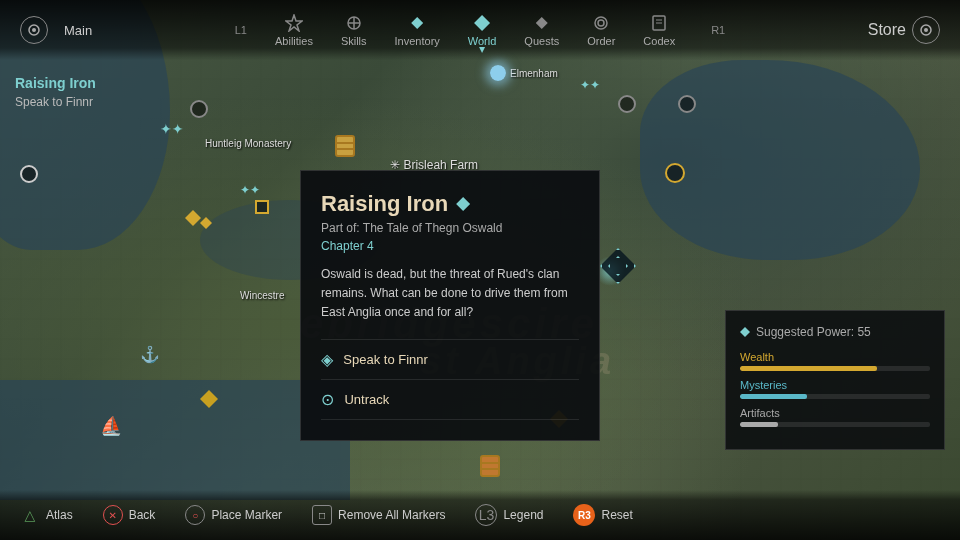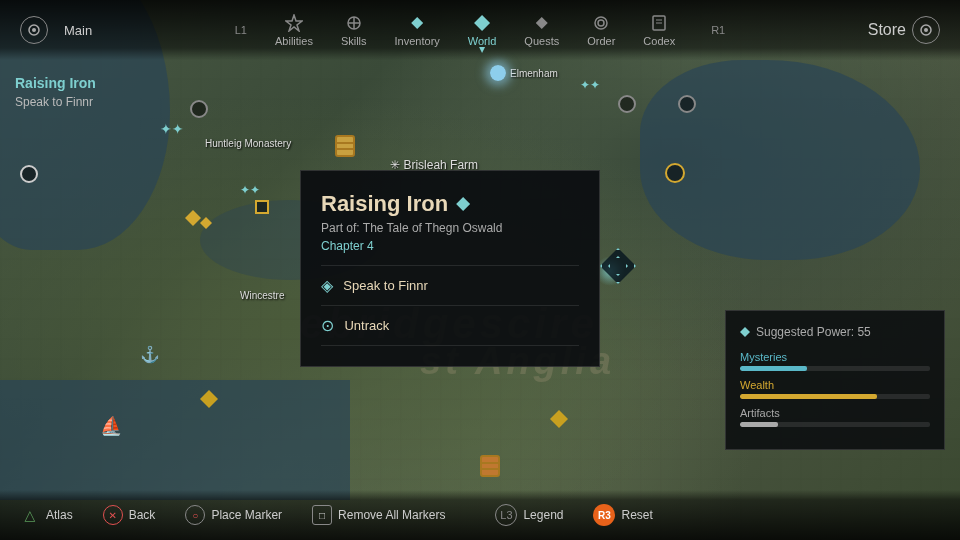--- a/index.html
+++ b/index.html
@@ -444,23 +444,22 @@
 
     
     .l3-btn {
       width: 22px;
       height: 22px;
       border: 1.5px solid #888;
       border-radius: 50%;
       display: flex;
       align-items: center;
       justify-content: center;
-      font-size: 11px;
+      font-size: 14px;
       color: #888;
-      margin-left: 20px;
     }
   </style>
 </head>
 <body>
 
 <div id="map-bg"></div>
 <div id="map-texture"></div>
 
 <div class="water-area" style="width:200px;height:300px;top:-50px;left:-30px;border-radius:30% 70% 60% 40%;"></div>
 <div class="water-area" style="width:350px;height:120px;top:380px;left:0;border-radius:0;"></div>
@@ -651,49 +650,50 @@
   <div id="quest-sub-left">Speak to Finnr</div>
 </div>
 
 <div id="quest-popup">
   <div id="quest-popup-title">
     <span>Raising Iron</span>
     <div style="width:14px;height:14px;background:#7ecfcf;clip-path:polygon(50% 0%,100% 50%,50% 100%,0% 50%);"></div>
   </div>
   <div id="quest-popup-part">Part of: The Tale of Thegn Oswald</div>
   <div id="quest-popup-chapter">Chapter 4</div>
+  <div id="quest-popup-desc">Oswald is dead, but the threat of Rued's clan remains. What can be done to drive them from East Anglia once and for all?</div>
 
   <div class="quest-action">
     <span class="quest-action-icon">◈</span>
     <span>Speak to Finnr</span>
   </div>
 
   <div class="quest-action">
     <span class="quest-action-icon">⊙</span>
     <span>Untrack</span>
   </div>
 </div>
 
 <div id="right-panel">
   <div id="region-power">
     <div class="power-diamond"></div>
     <span id="region-power-text">Suggested Power: 55</span>
   </div>
 
   <div class="stat-row">
+    <div class="stat-label wealth">Wealth</div>
+    <div class="stat-bar-bg">
+      <div class="stat-bar-fill wealth" style="width:72%;"></div>
+    </div>
+  </div>
+
+  <div class="stat-row">
     <div class="stat-label mysteries">Mysteries</div>
     <div class="stat-bar-bg">
       <div class="stat-bar-fill mysteries" style="width:35%;"></div>
-    </div>
-  </div>
-
-  <div class="stat-row">
-    <div class="stat-label wealth">Wealth</div>
-    <div class="stat-bar-bg">
-      <div class="stat-bar-fill wealth" style="width:72%;"></div>
     </div>
   </div>
 
   <div class="stat-row">
     <div class="stat-label artifacts">Artifacts</div>
     <div class="stat-bar-bg">
       <div class="stat-bar-fill artifacts" style="width:20%;"></div>
     </div>
   </div>
 </div>

